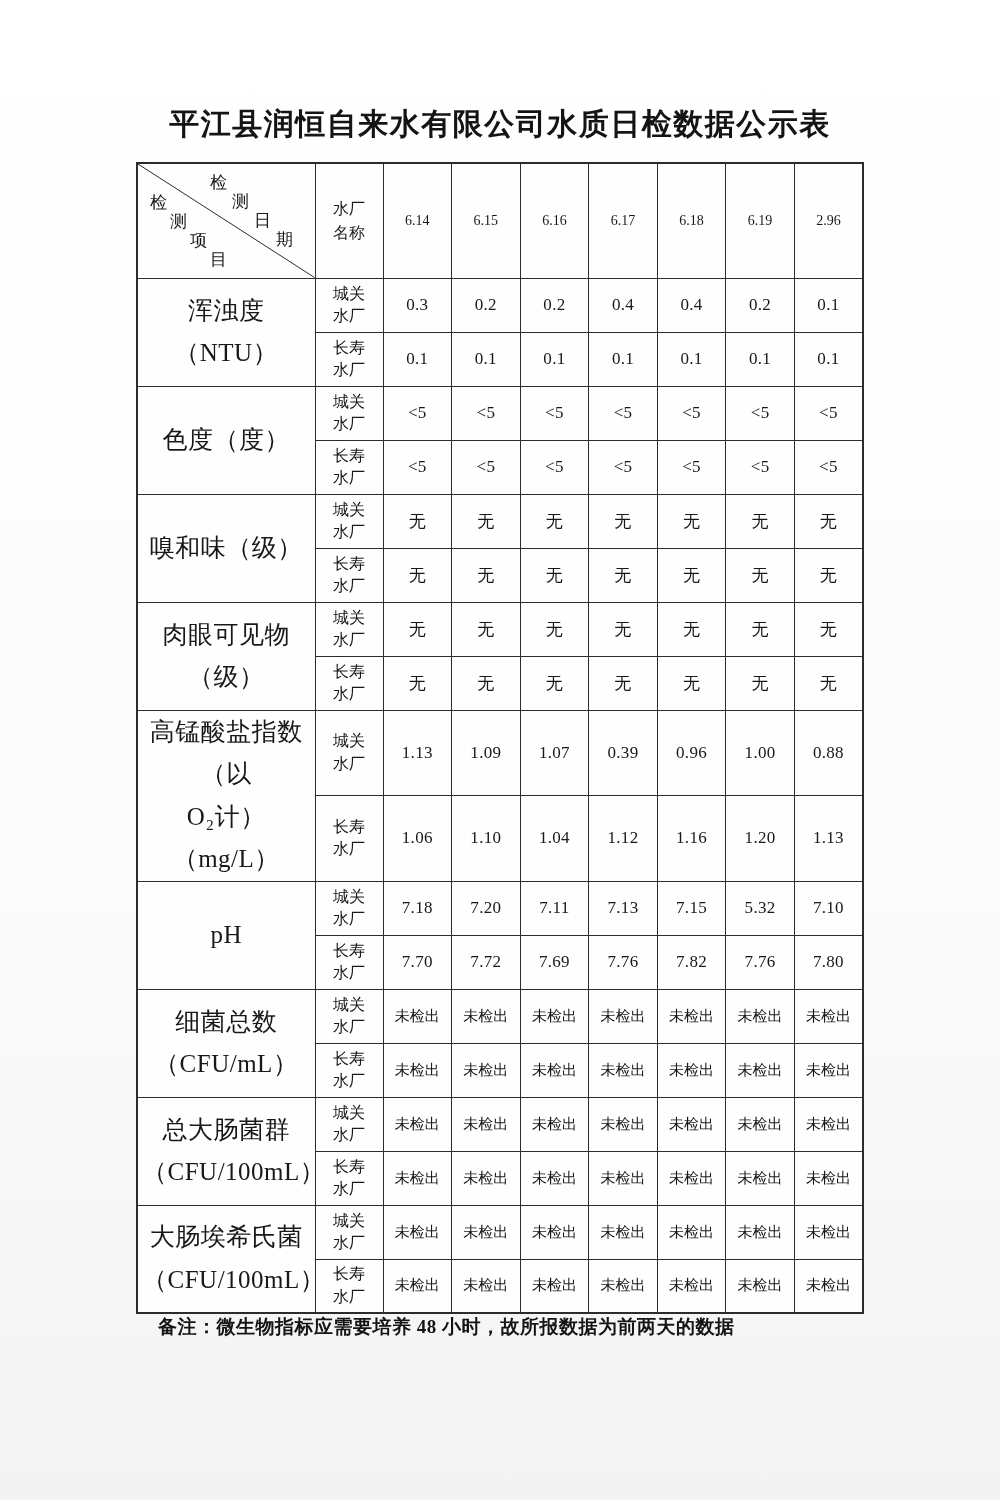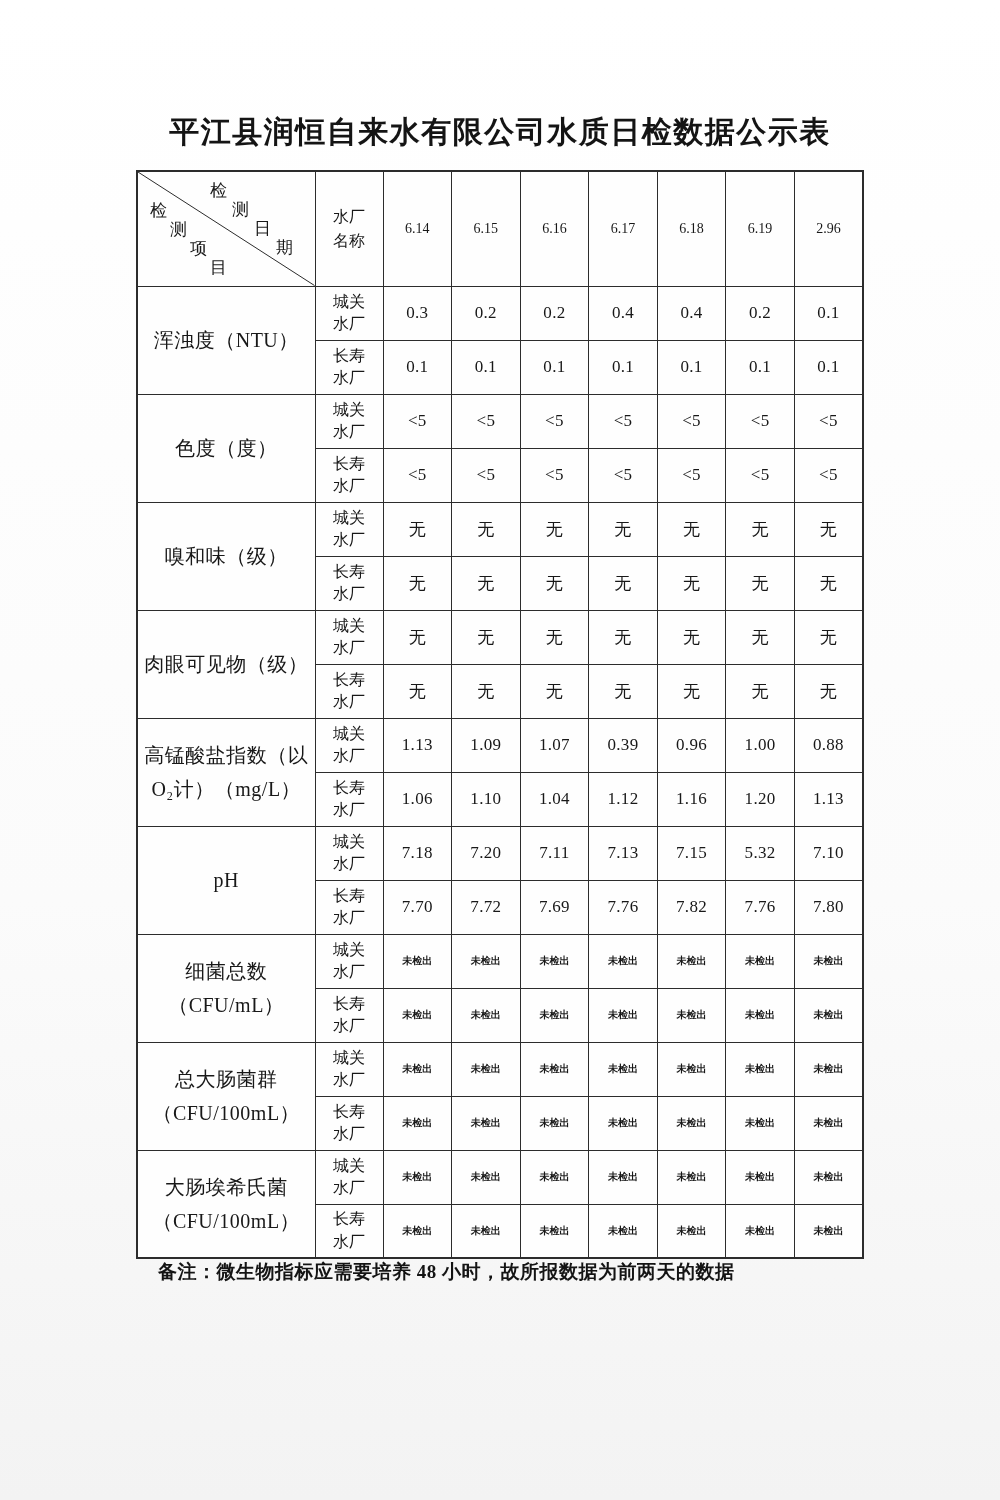--- a/index.html
+++ b/index.html
@@ -7,25 +7,26 @@
   body {
     height: 1500px;
     background: linear-gradient(180deg, #ffffff 0%, #fbfbfb 60%, #f3f3f3 100%);
     font-family: "Liberation Serif", "DejaVu Serif", serif;
     color: #181818;
     position: relative;
     overflow: hidden;
   }
   .page-title {
     text-align: center;
-    padding-top: 112px;
+    padding-top: 78px;
     font-size: 30px;
     font-weight: 700;
     letter-spacing: 1.5px;
     color: #141414;
+    margin-top: 26px;
   }
   .table-wrap {
     width: 728px;
     margin: 17px auto 0 auto;
   }
   table {
     width: 100%;
     border-collapse: collapse;
     table-layout: fixed;
     border: 2px solid #2c2c2c;
@@ -50,35 +51,35 @@
   }
 
   .plant-head {
     font-size: 16px;
     white-space: pre-line;
     line-height: 1.5;
   }
   .date-head { font-size: 14px; }
 
   .param-cell {
-    font-size: 20px;
+    font-size: 25px;
     white-space: pre-line;
     line-height: 1.7;
-    padding: 8px 4px;
+    padding: 0 4px;
     letter-spacing: 0.5px;
   }
   .plant-cell {
     font-size: 16px;
     white-space: pre-line;
     line-height: 1.4;
   }
   .value-cell { font-size: 17px; letter-spacing: 0.3px; }
   .value-cell.cn-small {
-    font-size: 10px;
-    font-weight: 700;
+    font-size: 15px;
+    font-weight: 400;
     letter-spacing: 0;
   }
 
   .footnote {
     width: 728px;
     margin: 0 auto 0 auto;
     padding-left: 22px;
     font-size: 19px;
     font-weight: 700;
     color: #141414;

